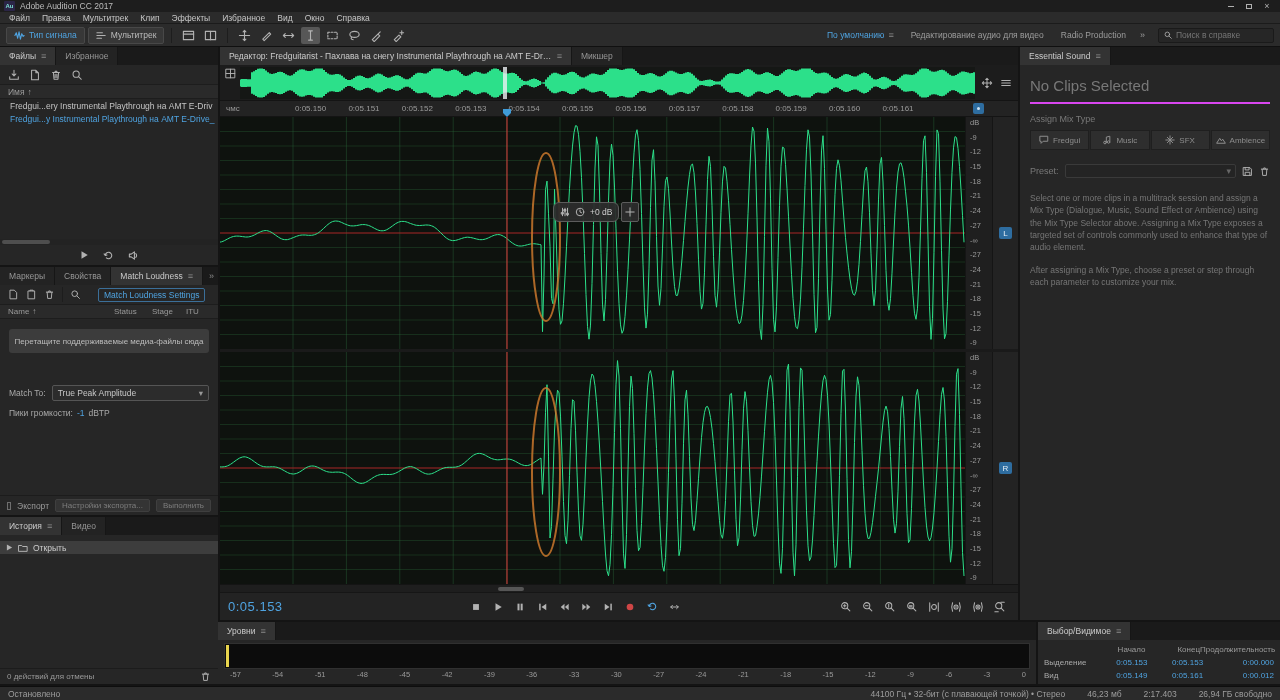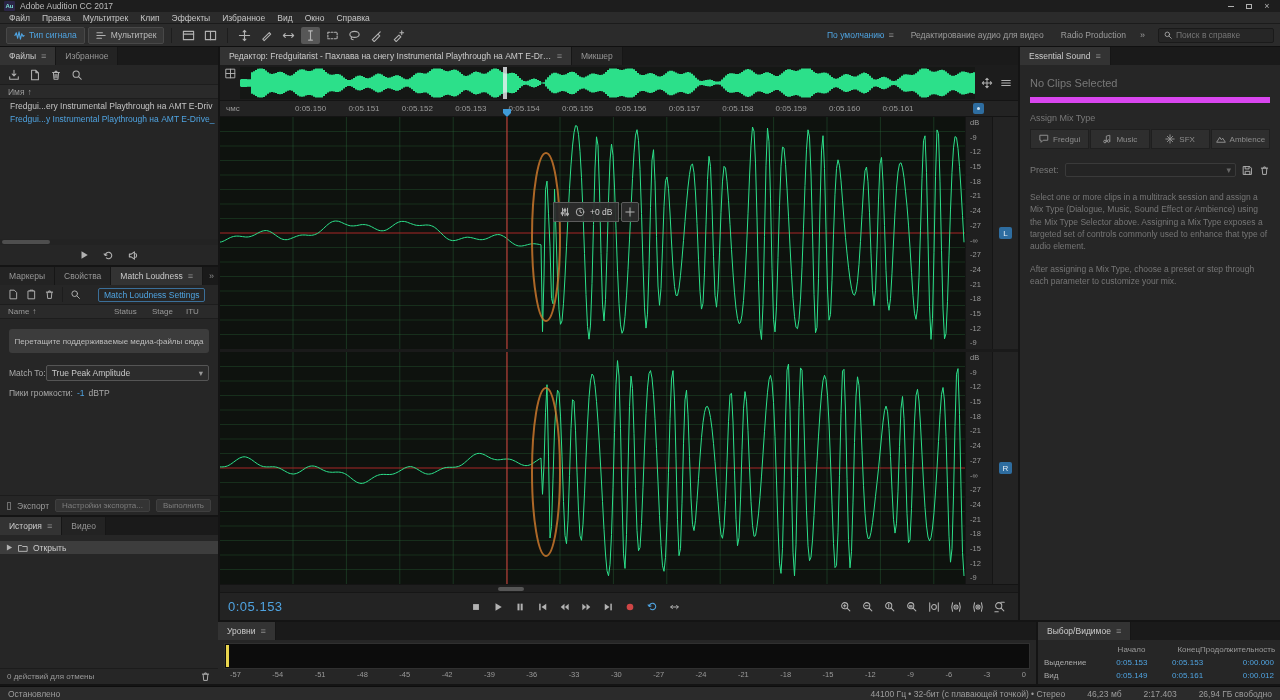--- a/index.html
+++ b/index.html
@@ -49,21 +49,21 @@
 .fscroll{height:6px;background:#232323;position:relative;}
 .fthumb{position:absolute;left:2px;top:1px;width:48px;height:4px;background:#4e4e4e;border-radius:2px;}
 .ftransport{height:20px;display:flex;align-items:center;justify-content:center;gap:14px;background:#262626;}
 
 
 #loudness-panel{left:0;top:267px;width:218px;height:248px;display:flex;flex-direction:column;}
 .mlsettings{color:#4fa3e0;border:1px solid #3b6f99;border-radius:2px;font-size:8.5px;padding:1px 5px;margin-left:10px;white-space:nowrap;}
 .mlcols{height:14px;display:flex;align-items:center;padding:0 8px;color:#9a9a9a;font-size:8px;border-bottom:1px solid #1d1d1d;background:#2a2a2a;}
 .mlcols .c1{flex:1;display:flex;gap:3px;}
 .dropzone{margin:10px 9px 0;height:24px;background:#3c3c3c;border-radius:3px;display:flex;align-items:center;justify-content:center;color:#bdbdbd;font-size:8px;white-space:nowrap;}
-.matchrow{margin:12px 9px 0;display:flex;align-items:center;color:#a8a8a8;font-size:8.5px;}
+.matchrow{margin:32px 9px 0;display:flex;align-items:center;gap:6px;color:#a8a8a8;font-size:8.5px;}
 .mlselect{flex:1;height:16px;background:#2c2c2c;border:1px solid #555;border-radius:2px;display:flex;align-items:center;padding:0 5px;color:#c8c8c8;}
 .mlselect .car{margin-left:auto;color:#999;}
 .peaksrow{margin:7px 9px 0;color:#a8a8a8;font-size:8.5px;display:flex;gap:4px;}
 .bluelink{color:#4fa3e0;}
 .mlbottom{margin-top:auto;height:20px;border-top:1px solid #1c1c1c;display:flex;align-items:center;gap:6px;padding:0 7px;}
 .cb{width:8px;height:8px;border:1px solid #6e6e6e;background:#2a2a2a;}
 .greybtn{background:#343434;border:1px solid #3f3f3f;border-radius:2px;color:#7d7d7d;font-size:8px;padding:1px 6px;white-space:nowrap;}
 
 
 #history-panel{left:0;top:517px;width:218px;height:167px;display:flex;flex-direction:column;}
@@ -84,35 +84,35 @@
 .rropt{position:absolute;left:753px;top:2px;width:11px;height:11px;background:#2e6da0;border-radius:2px;display:flex;align-items:center;justify-content:center;}
 .rropt i{width:3px;height:3px;background:#cfe3f3;border-radius:50%;}
 .channels{height:467px;position:relative;background:#0e120e;}
 .ch{position:absolute;left:0;width:798px;height:232px;display:flex;}
 .ch .plot{width:745px;height:232px;background:#0e120e;}
 .dbscale{width:27px;background:#1f1f1f;display:flex;flex-direction:column;justify-content:space-between;padding:2px 0 2px 4px;font-size:7.5px;color:#9a9a9a;border-left:1px solid #151515;}
 .rstrip{width:26px;background:#232323;border-left:1px solid #151515;display:flex;align-items:center;justify-content:center;}
 .chbadge{width:13px;height:12px;background:#2e6da0;color:#e6eef5;font-size:8px;border-radius:2px;display:flex;align-items:center;justify-content:center;}
 .chdivider{position:absolute;left:0;top:232px;width:798px;height:3px;background:#1a1a1a;}
 .hud{position:absolute;left:333px;top:85px;display:flex;gap:2px;z-index:5;}
-.hudmain{background:rgba(44,44,44,.95);border:1px solid #5c5c5c;border-radius:0;height:20px;display:flex;align-items:center;gap:5px;padding:0 6px;}
+.hudmain{background:rgba(44,44,44,.95);border:1px solid #5c5c5c;border-radius:6px;height:20px;display:flex;align-items:center;gap:5px;padding:0 6px;}
 .hudtxt{font-size:8.5px;color:#cfcfcf;}
 .hudaux{background:rgba(44,44,44,.95);border:1px solid #5c5c5c;border-radius:2px;width:18px;height:20px;display:flex;align-items:center;justify-content:center;}
 .hscroll{height:8px;background:#1e1e1e;position:relative;border-top:1px solid #141414;}
 .hthumb{position:absolute;left:278px;top:2px;width:26px;height:4px;background:#565656;border-radius:2px;}
 .transport{height:28px;background:#232323;border-top:1px solid #161616;display:flex;align-items:center;padding:0 8px;}
 .timedisp{font-size:13px;color:#4fa3e0;letter-spacing:.5px;min-width:78px;}
 .tbtn{width:20px;height:17px;display:flex;align-items:center;justify-content:center;border-radius:2px;}
 .tcluster{display:flex;align-items:center;gap:2px;margin-left:160px;}
 .zcluster{display:flex;align-items:center;gap:2px;margin-left:auto;}
 
 
 #esound{left:1020px;top:47px;width:260px;height:573px;display:flex;flex-direction:column;}
 .esbody{padding:8px 10px;display:flex;flex-direction:column;gap:0;}
-.esline{color:#787878;font-size:11px;padding:4px 0 8px;border-bottom:6px solid #d946ef;}
+.esline{color:#787878;font-size:15px;padding:4px 0 8px;border-bottom:2px solid #d946ef;}
 .eslabel{color:#787878;font-size:9px;padding:10px 0 6px;}
 .mixgrid{display:grid;grid-template-columns:1fr 1fr 1fr 1fr;gap:1px;}
 .mixbtn{height:20px;background:#2e2e2e;border:1px solid #1f1f1f;display:flex;align-items:center;justify-content:center;gap:4px;color:#8d8d8d;font-size:8px;}
 .presetrow{display:flex;align-items:center;gap:6px;margin-top:14px;color:#787878;font-size:9px;}
 .preselect{flex:1;height:14px;background:#242424;border:1px solid #3a3a3a;border-radius:2px;display:flex;align-items:center;justify-content:flex-end;padding:0 4px;color:#666;}
 .esdesc{margin-top:14px;color:#767676;font-size:8.5px;line-height:1.45;}
 .esdesc2{margin-top:10px;color:#767676;font-size:8.5px;line-height:1.45;}
 
 
 #levels-panel{left:218px;top:622px;width:818px;height:62px;display:flex;flex-direction:column;}

